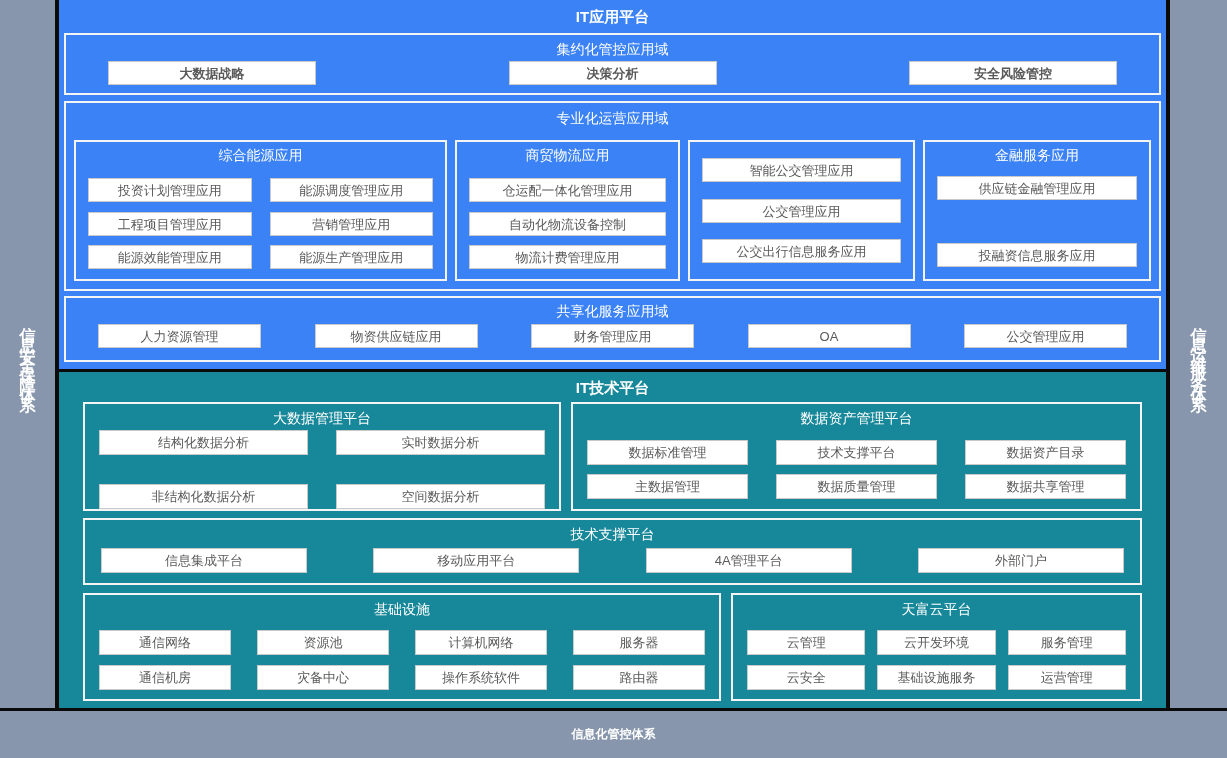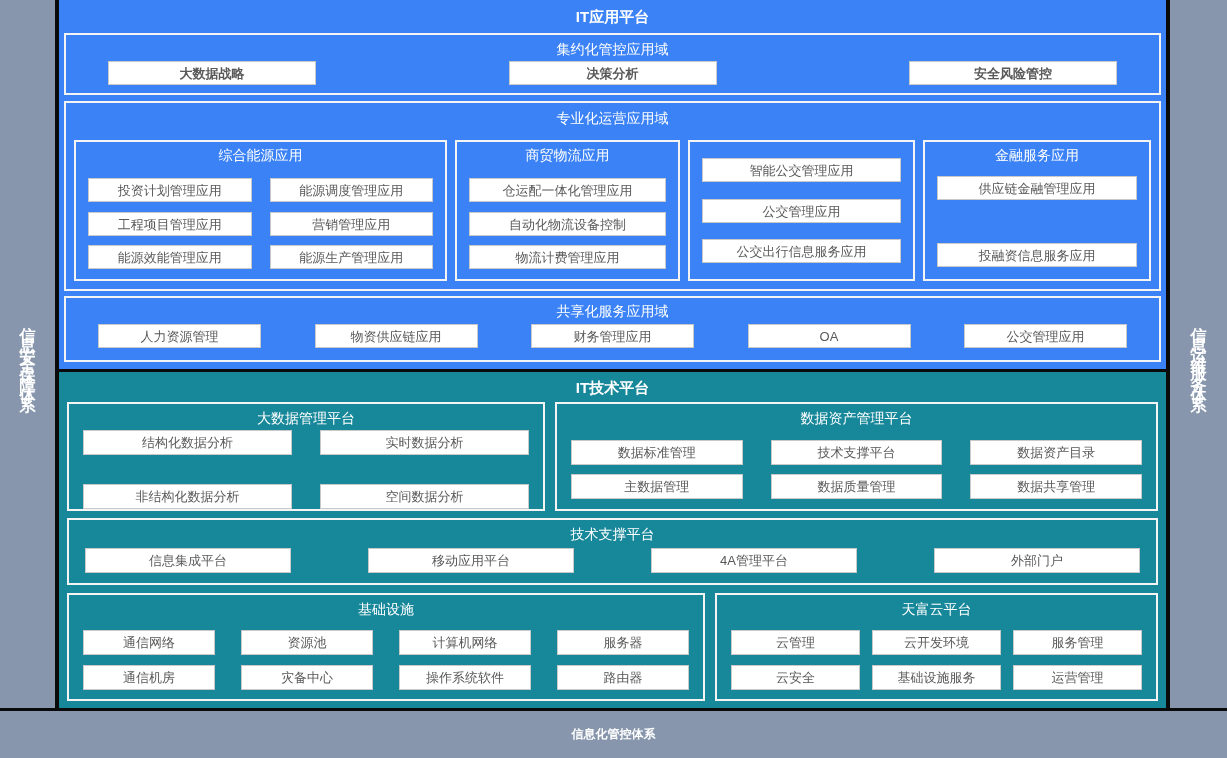--- a/index.html
+++ b/index.html
@@ -49,21 +49,21 @@
   .group-finance{flex:1;}
   .group-items{flex:1;display:grid;align-content:space-evenly;}
   .grid2{grid-template-columns:1fr 1fr;column-gap:18px;}
   .grid1{grid-template-columns:1fr;}
   .finance-items{flex:1;display:flex;flex-direction:column;justify-content:space-between;padding:8px 0 12px;}
   .shared{height:66px;margin-top:5px;}
   .shared .domain-title{height:24px;line-height:26px;}
   .shared-items{display:flex;justify-content:space-between;padding:2px 32px 0;}
   .shared-items .item{width:163px;}
   
-  .tech-section{background:#17879a;height:336px;margin-top:3px;box-sizing:border-box;padding:0 8px;}
+  .tech-section{background:#17879a;height:336px;margin-top:3px;box-sizing:border-box;padding:0 24px;}
   .tech-section .section-title{height:30px;line-height:32px;}
   .tech-row{display:flex;gap:10px;}
   .tech-row1{height:109px;}
   .tech-row3{height:108px;margin-top:8px;}
   .tech-box{border:2px solid #f4f4f4;box-sizing:border-box;display:flex;flex-direction:column;padding:0 14px;}
   .tech-box .group-title{height:26px;line-height:28px;flex:0 0 auto;}
   .tech-bigdata{flex:0 0 478px;}
   .tech-dataasset{flex:1;}
   .tech-support{height:67px;margin-top:7px;display:flex;flex-direction:column;padding:0 16px;}
   .support-items{display:flex;justify-content:space-between;padding:2px 0 0;}

